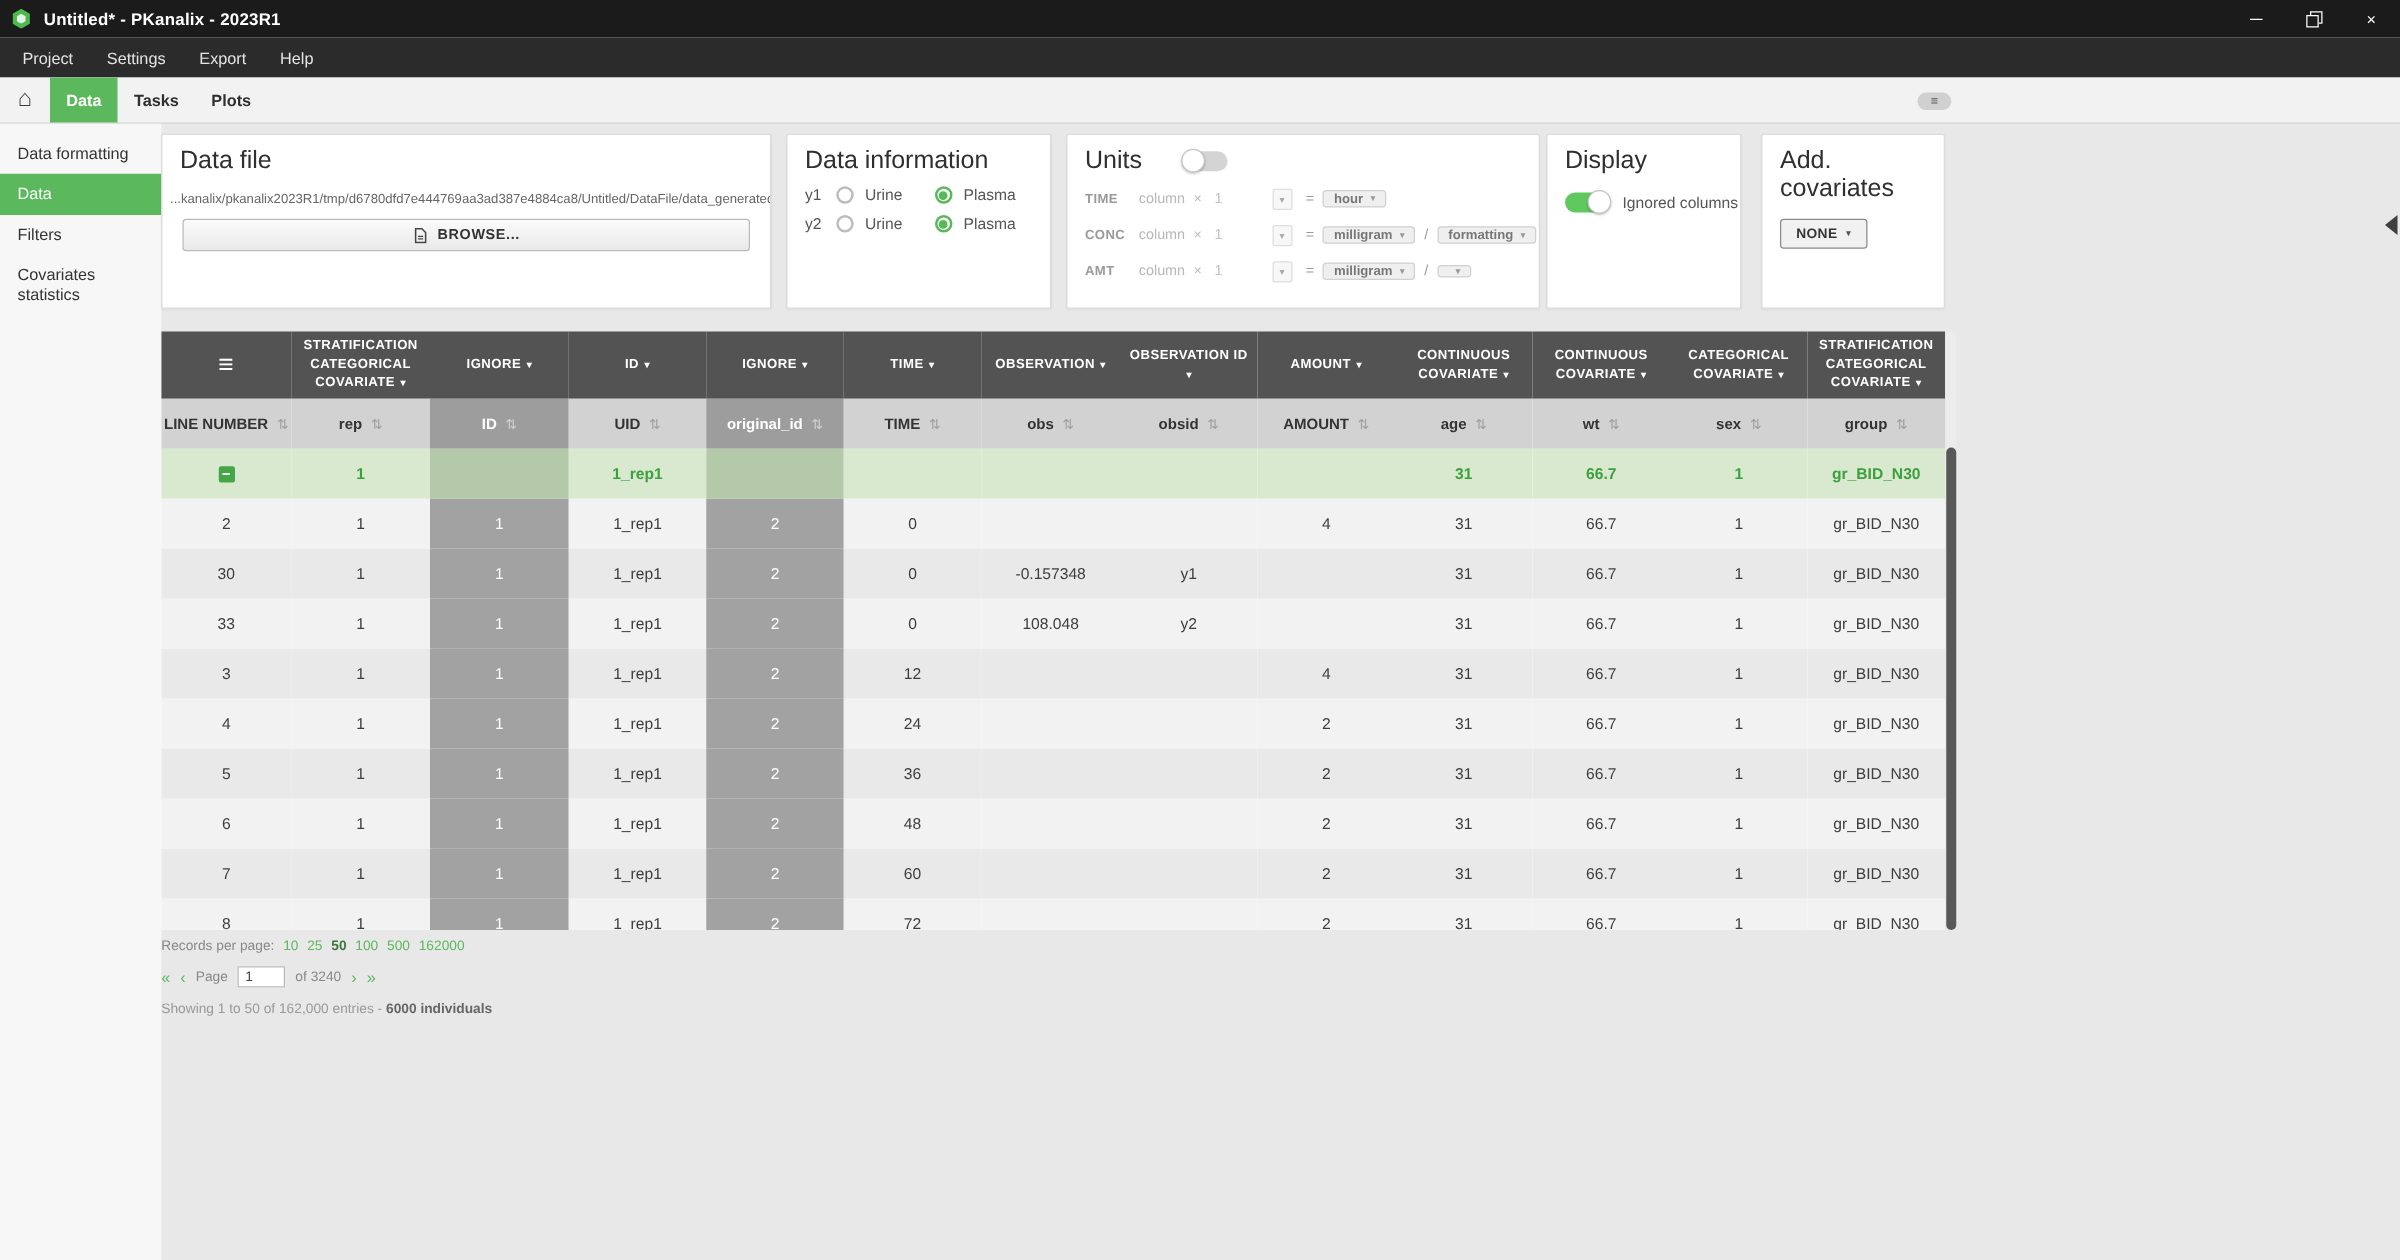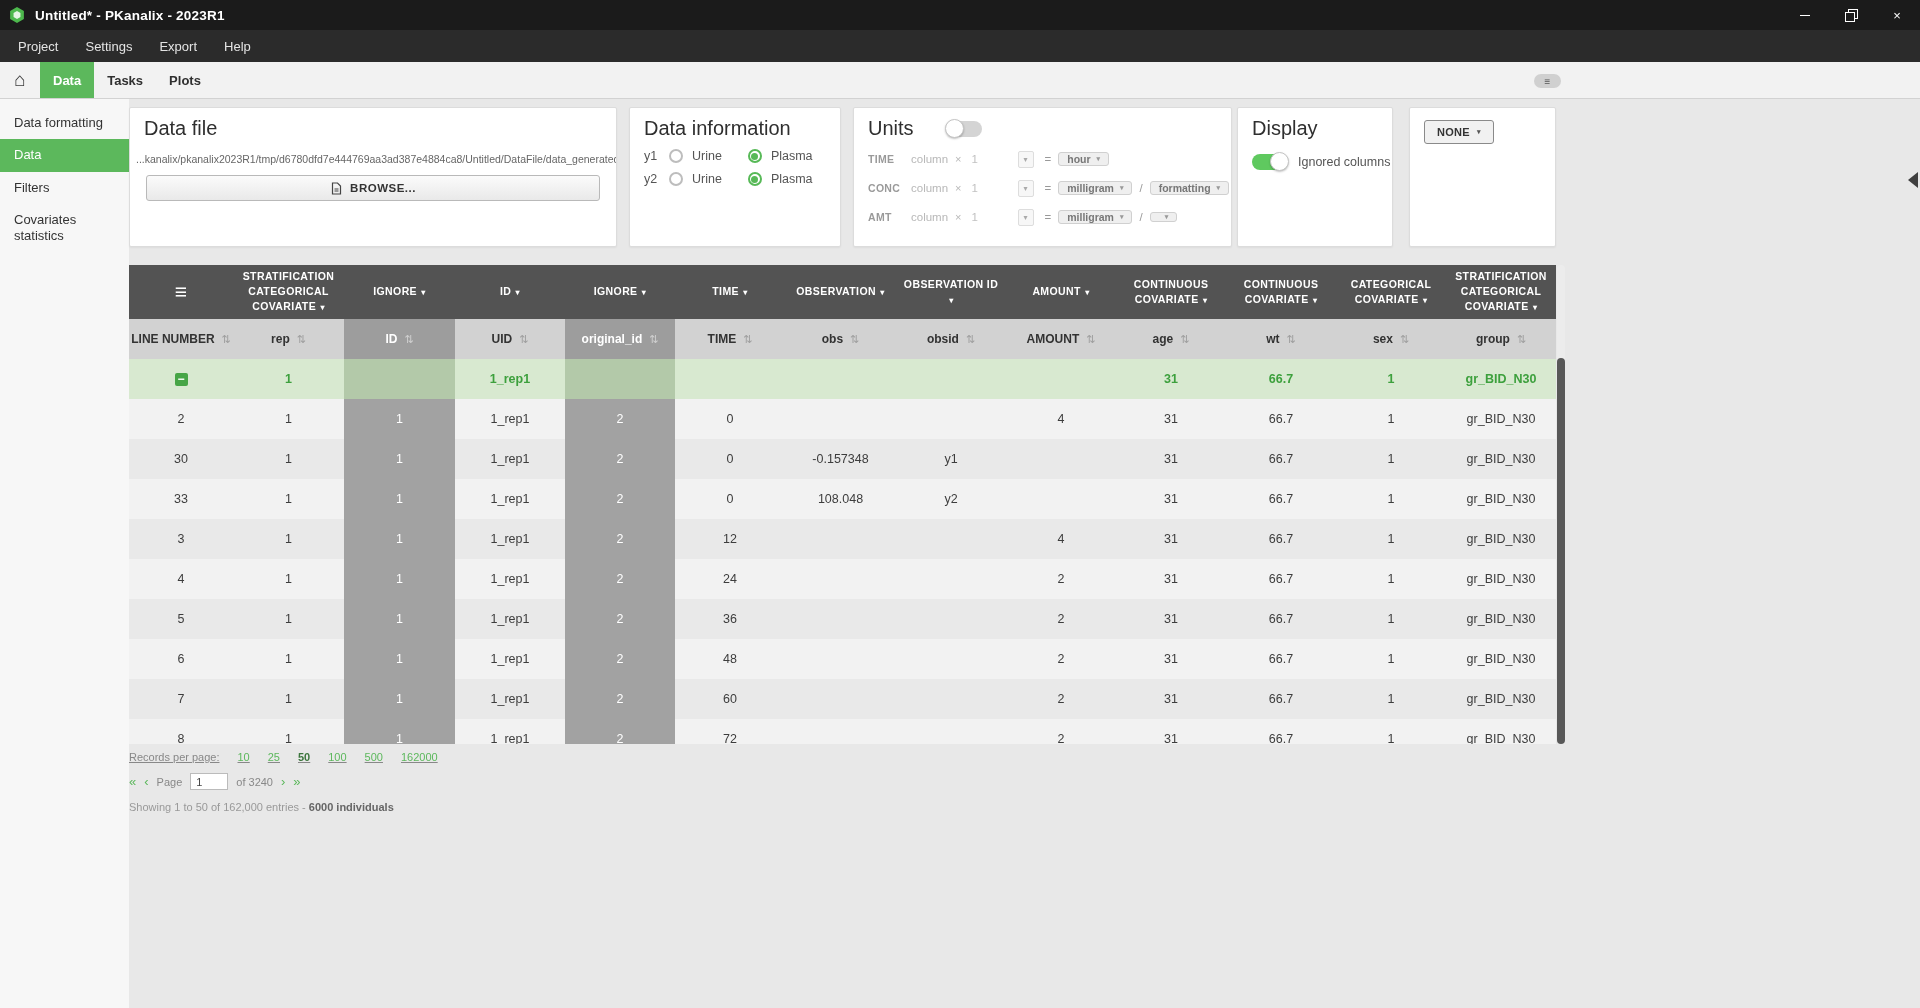--- a/index.html
+++ b/index.html
@@ -91,21 +91,21 @@
   tbody tr td.ig { background:#a2a2a2; color:#fff; }
   tbody tr.sel td { background:#d8e9d0; color:#3da03d; font-weight:bold; }
   tbody tr.sel td.ig { background:#b3c9a9; }
   .collapse { display:inline-block; width:13px; height:13px; line-height:12px; background:#46a546; color:#fff; font-size:12px; border-radius:2px; font-weight:bold; }
 
   .tscroll { position:absolute; left:1557px; top:265px; width:8px; height:479px; background:#ececec; border-radius:4px; }
   .tscroll .thumb { position:absolute; top:93px; left:0; width:8px; height:386px; background:#585858; border-radius:4px; }
 
   
   .footer { position:absolute; left:129px; top:751px; font-size:11px; color:#888; }
-  .f-row1 { display:flex; gap:18px; align-items:baseline;text-decoration:underline; }
+  .f-row1 { display:flex; gap:7px; align-items:baseline; }
   .opt { color:#5cb85c; }
   .opt.active { color:#3c763d; font-weight:bold; }
   .f-row2 { margin-top:10px; display:flex; align-items:center; gap:8px; }
   .pg-arrow { color:#5cb85c; font-size:13px; }
   .page-input { width:38px; height:17px; border:1px solid #bbb; font-size:11px; padding:0 5px; color:#444; font-family:inherit; background:#fff; }
   .f-row3 { margin-top:11px; color:#999; }
   .f-row3 b { color:#666; }
 
   .edge-arrow { position:absolute; right:2px; top:172px; width:0; height:0; border-top:8px solid transparent; border-bottom:8px solid transparent; border-right:10px solid #3f3f3f; }
 </style>
@@ -249,20 +249,21 @@
   <div class="card-title">Display</div>
   <div class="display-row">
     <span class="toggle on">
         <span class="knob"></span>
       </span>
     <span>Ignored columns</span>
   </div>
 </div>
 
 <div class="card" id="card-addcov">
+  <div class="card-title">Add. covariates</div>
   <button class="none-btn">
     <span>NONE</span>
     <span class="pc">▾</span>
   </button>
 </div>
 
 <div class="table-wrap">
   <table>
     <colgroup>
         <col style="width: 104px;">

